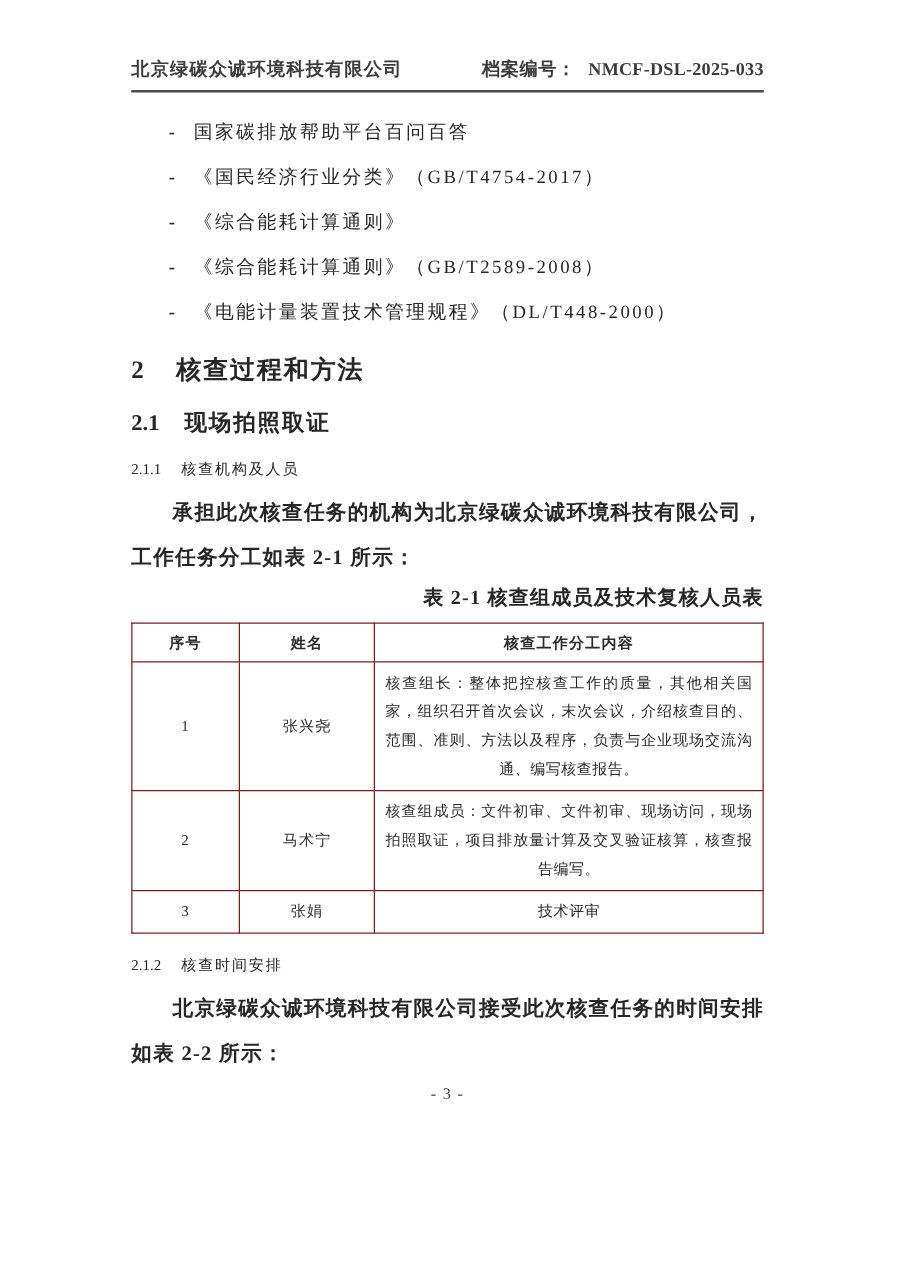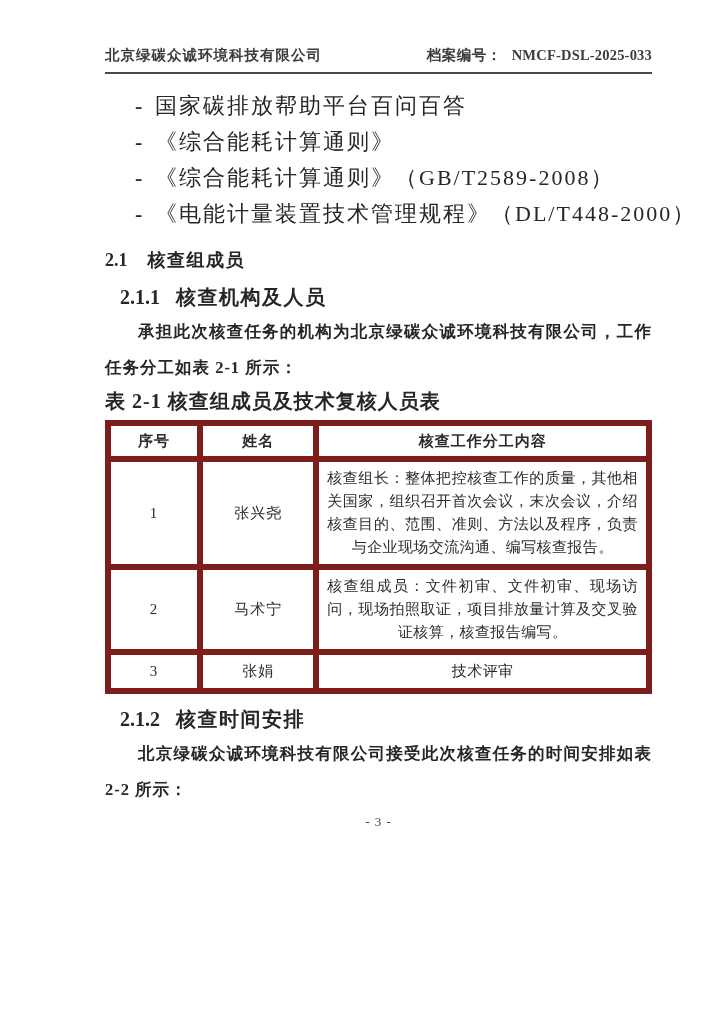--- a/index.html
+++ b/index.html
@@ -12,21 +12,21 @@
     height: 1024px;
     overflow: hidden;
     font-family: "Liberation Serif", "DejaVu Serif", serif;
     color: #262626;
     -webkit-font-smoothing: antialiased;
   }
   .page {
     box-sizing: border-box;
     width: 723px;
     height: 829px;
-    padding: 0 71px 0 105px;
+    padding: 0 112px 0 105px;
   }
   
   .doc-header {
     padding-top: 46px;
     padding-bottom: 7px;
     border-bottom: 2px solid #4a4a4a;
     display: flex;
     justify-content: space-between;
     align-items: flex-end;
     font-size: 14.5px;
@@ -44,21 +44,21 @@
     letter-spacing: 0.2px;
   }
   
   .ref-list {
     list-style: none;
     margin: 14px 0 0 0;
     padding: 0;
   }
   .ref-item {
     line-height: 36px;
-    font-size: 22px;
+    font-size: 15px;
     letter-spacing: 2px;
     padding-left: 30px;
     white-space: nowrap;
   }
   .ref-item .dash {
     display: inline-block;
     width: 20px;
     letter-spacing: 0;
     font-weight: 700;
     color: #2b2b2b;
@@ -74,58 +74,58 @@
   .h-l1 .sec-num { margin-right: 26px; letter-spacing: 0; }
   .h-l2 {
     margin: 16px 0 0 0;
     font-size: 18px;
     font-weight: 700;
     line-height: 24px;
     letter-spacing: 1.5px;
   }
   .h-l2 .sec-num { margin-right: 20px; letter-spacing: 0; }
   .h-l3 {
-    margin: 14px 0 0 15px;
-    font-size: 20px;
-    font-weight: 700;
+    margin: 14px 0 0 0;
+    font-size: 12px;
+    font-weight: 400;
     line-height: 22px;
     letter-spacing: 1.5px;
   }
   .h-l3 .sec-num { margin-right: 16px; letter-spacing: 0; }
   
   .body-par {
     margin: 6px 0 0 0;
     font-size: 16.5px;
     line-height: 36px;
     letter-spacing: 1px;
     text-align: justify;
     text-indent: 2em;
     font-weight: bold;
   }
   
   .table-caption {
     margin-top: 4px;
-    text-align: left;
-    font-size: 20px;
+    text-align: right;
+    font-size: 16px;
     font-weight: 700;
     line-height: 22px;
     letter-spacing: 1px;
   }
   table.duty-table {
     margin-top: 8px;
     width: 100%;
     border-collapse: collapse;
     table-layout: fixed;
   }
   .duty-table col.c-no   { width: 17%; }
   .duty-table col.c-name { width: 21.5%; }
   .duty-table col.c-duty { width: 61.5%; }
   .duty-table th, .duty-table td {
-    border: 6px solid #7f1d1d;
-    font-size: 15px;
+    border: 1px solid #7f1d1d;
+    font-size: 12px;
     padding: 3px 6px;
     vertical-align: middle;
     color: #2b2b2b;
   }
   .duty-table th {
     font-weight: 700;
     text-align: center;
     letter-spacing: 1px;
     height: 24px;
   }
@@ -156,27 +156,29 @@
 
   <header class="doc-header">
     <span>北京绿碳众诚环境科技有限公司</span>
     <span class="file-no">
       <span>档案编号：</span><span class="num">NMCF-DSL-2025-033</span>
     </span>
   </header>
 
   <ul class="ref-list">
     <li class="ref-item"><span class="dash">-</span><span>国家碳排放帮助平台百问百答</span></li>
+    <li class="ref-item"><span class="dash">-</span><span>《国民经济行业分类》（GB/T4754-2017）</span></li>
     <li class="ref-item"><span class="dash">-</span><span>《综合能耗计算通则》</span></li>
     <li class="ref-item"><span class="dash">-</span><span>《综合能耗计算通则》（GB/T2589-2008）</span></li>
     <li class="ref-item"><span class="dash">-</span><span>《电能计量装置技术管理规程》（DL/T448-2000）</span></li>
   </ul>
 
-
-  <h2 class="h-l2"><span class="sec-num">2.1</span><span>核查组成员</span></h2>
+  <h1 class="h-l1"><span class="sec-num">2</span><span>核查过程和方法</span></h1>
+
+  <h2 class="h-l2"><span class="sec-num">2.1</span><span>现场拍照取证</span></h2>
 
   <h3 class="h-l3"><span class="sec-num">2.1.1</span><span>核查机构及人员</span></h3>
 
   <p class="body-par">承担此次核查任务的机构为北京绿碳众诚环境科技有限公司，工作任务分工如表 2-1 所示：</p>
 
   <div class="table-caption">表 2-1 核查组成员及技术复核人员表</div>
 
   <table class="duty-table">
     <colgroup>
         <col class="c-no">

